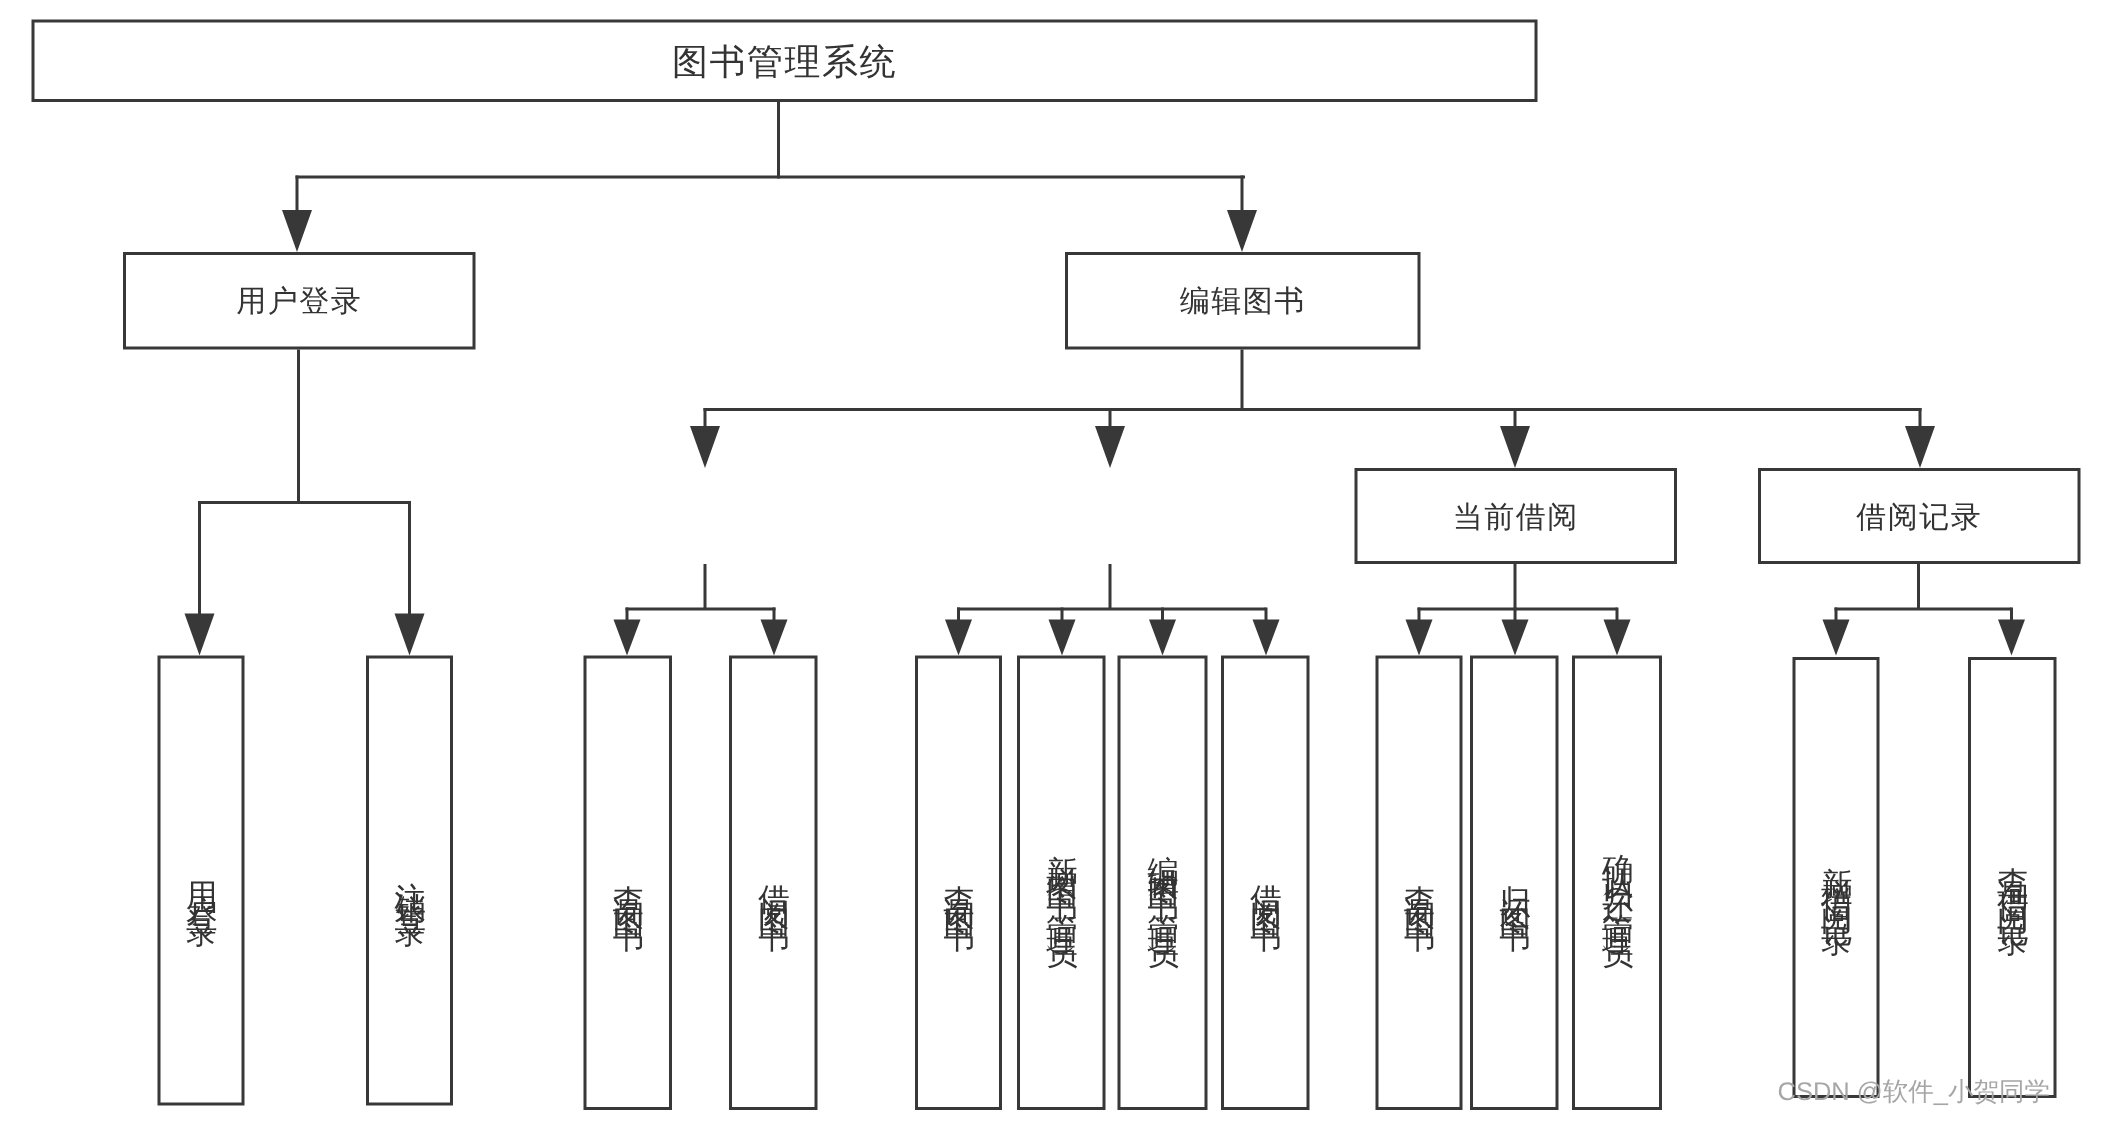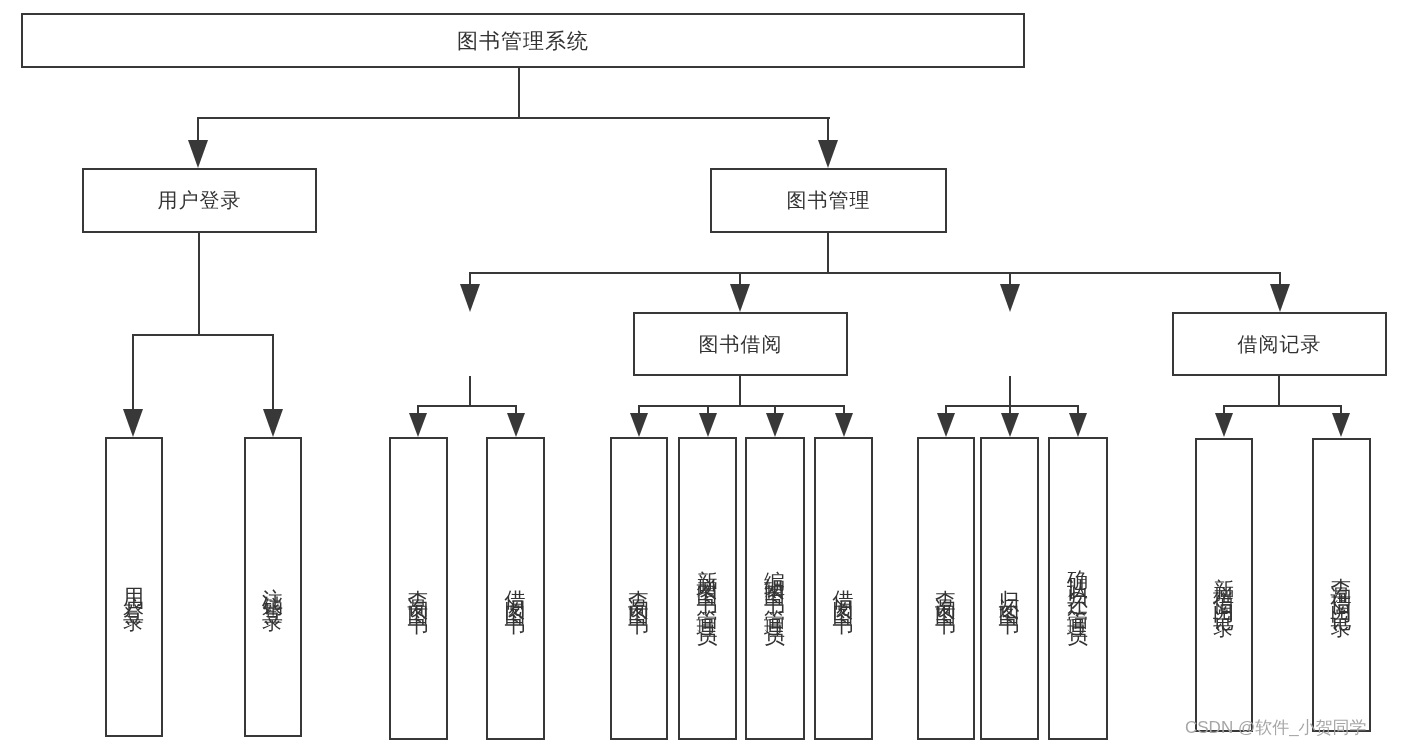--- a/index.html
+++ b/index.html
@@ -18,21 +18,21 @@
   }
   .box{
     position:absolute;
     box-sizing:border-box;
     border:2px solid var(--line);
     background:#fff;
     display:flex;align-items:center;justify-content:center;
     color:var(--text);
   }
   .box-h{font-size:20px;letter-spacing:1px;}
-  .box-root{font-size:21px;}
+  .box-root{font-size:24px;}
   .box-v span{
     writing-mode:vertical-rl;
     text-orientation:mixed;
     font-size:21px;
     letter-spacing:8px;
     line-height:1;
     color:var(--text);
     white-space:nowrap;
   }
   .vline,.hline{position:absolute;background:var(--line);}
@@ -71,43 +71,43 @@
   <div class="hline" style="left:197px;top:117px;width:633px"></div>
   <div class="vline" style="left:197px;top:117px;height:27px"></div>
   <div class="arrow arrow-lg" style="left:188px;top:140px"></div>
   <div class="vline" style="left:827px;top:117px;height:27px"></div>
   <div class="arrow arrow-lg" style="left:818px;top:140px"></div>
 
   <div class="box box-h" style="left:82px;top:168px;width:235px;height:65px">
     <span>用户登录</span>
   </div>
   <div class="box box-h" style="left:710px;top:168px;width:237px;height:65px">
-    <span>图书管理</span>
+    <span>编辑图书</span>
   </div>
 
   <div class="vline" style="left:198px;top:233px;height:102px"></div>
   <div class="hline" style="left:132px;top:334px;width:142px"></div>
   <div class="vline" style="left:132px;top:334px;height:78px"></div>
   <div class="arrow arrow-lg" style="left:123px;top:409px"></div>
   <div class="vline" style="left:272px;top:334px;height:78px"></div>
   <div class="arrow arrow-lg" style="left:263px;top:409px"></div>
 
   <div class="vline" style="left:827px;top:233px;height:41px"></div>
   <div class="hline" style="left:469px;top:272px;width:812px"></div>
   <div class="vline" style="left:469px;top:272px;height:16px"></div>
   <div class="arrow arrow-lg" style="left:460px;top:284px"></div>
   <div class="vline" style="left:739px;top:272px;height:16px"></div>
   <div class="arrow arrow-lg" style="left:730px;top:284px"></div>
   <div class="vline" style="left:1009px;top:272px;height:16px"></div>
   <div class="arrow arrow-lg" style="left:1000px;top:284px"></div>
   <div class="vline" style="left:1279px;top:272px;height:16px"></div>
   <div class="arrow arrow-lg" style="left:1270px;top:284px"></div>
 
-  <div class="box box-h" style="left:633px;top:312px;width:215px;height:64px">
-    <span>图书借阅</span>
+  <div class="box box-h" style="left:903px;top:312px;width:215px;height:64px">
+    <span>当前借阅</span>
   </div>
   <div class="box box-h" style="left:1172px;top:312px;width:215px;height:64px">
     <span>借阅记录</span>
   </div>
 
   <div class="vline" style="left:469px;top:376px;height:30px"></div>
   <div class="hline" style="left:417px;top:405px;width:100px"></div>
   <div class="vline" style="left:417px;top:405px;height:12px"></div>
   <div class="arrow arrow-sm" style="left:409px;top:413px"></div>
   <div class="vline" style="left:515px;top:405px;height:12px"></div>

